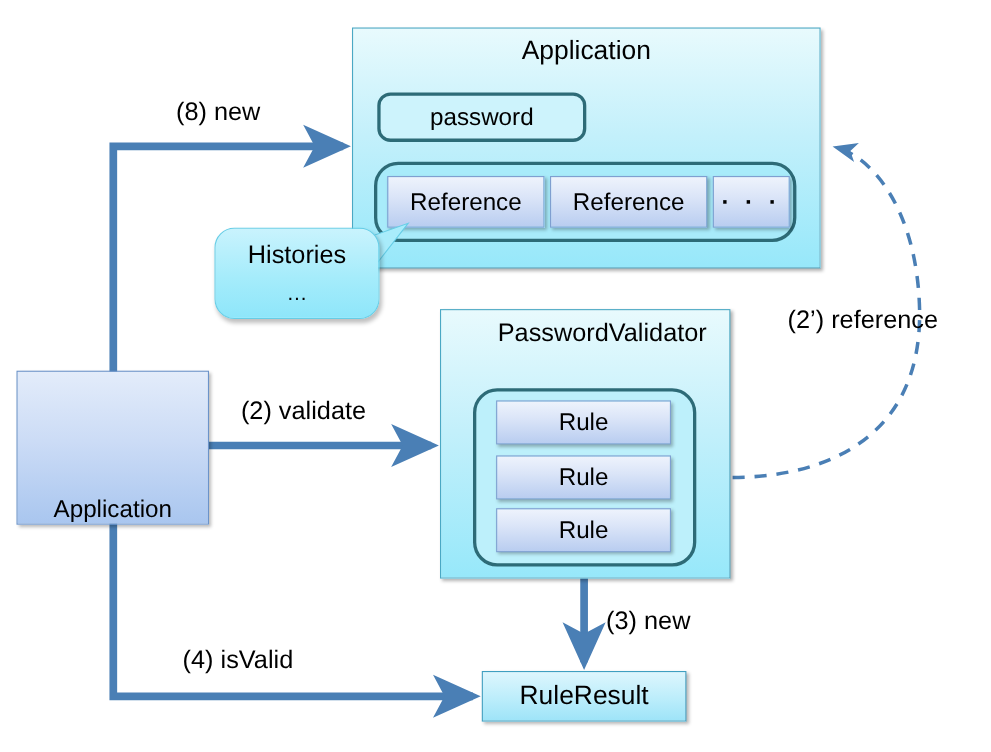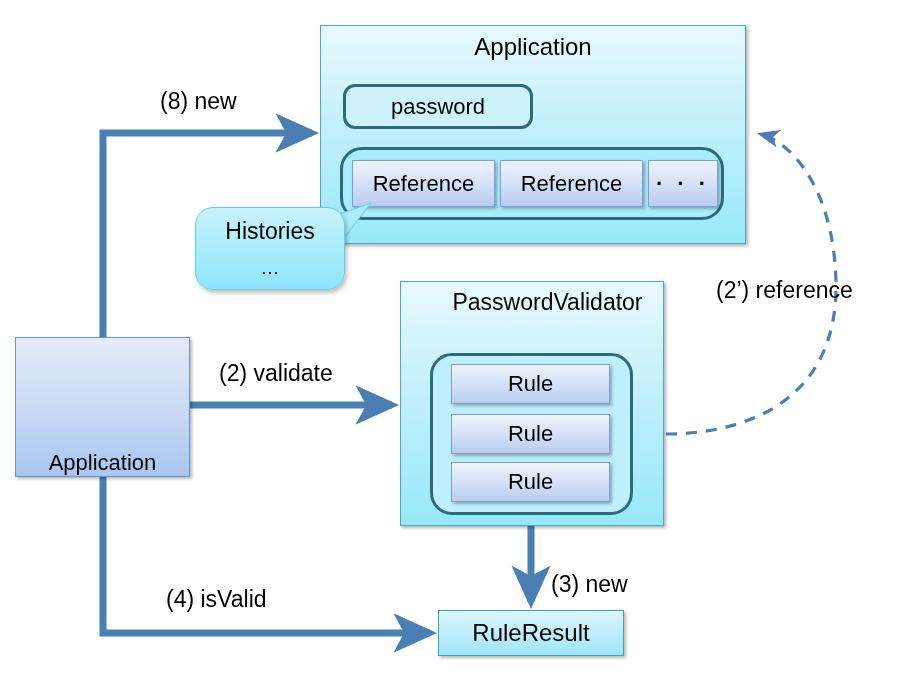--- a/index.html
+++ b/index.html
@@ -155,21 +155,21 @@
       <path d="M103,476 L103,633 L430,633" fill="none" stroke="#4a7fb5" stroke-width="7" stroke-linecap="butt" stroke-linejoin="miter" marker-end="url(#arrowhead)"></path>
     </g>
   </svg>
 
   <div class="edge-label" style="left:160px; top:88px;">(8) new</div>
 
   <div class="edge-label" style="left:219px; top:360px;">(2) validate</div>
 
   <div class="edge-label" style="left:716px; top:277px;">(2’) reference</div>
 
-  <div class="edge-label" style="left:551px; top:551px;margin-top:20px;">(3) new</div>
+  <div class="edge-label" style="left:551px; top:551px;">(3) new</div>
 
   <div class="edge-label" style="left:166px; top:586px;">(4) isValid</div>
 
   <div class="node container-box" style="left:320px; top:25px; width:426px; height:219px;">
     <div class="container-title">Application</div>
   </div>
 
   <div class="node field-box" style="left:343px; top:84px; width:190px; height:45px;">
     <span>password</span>
   </div>

